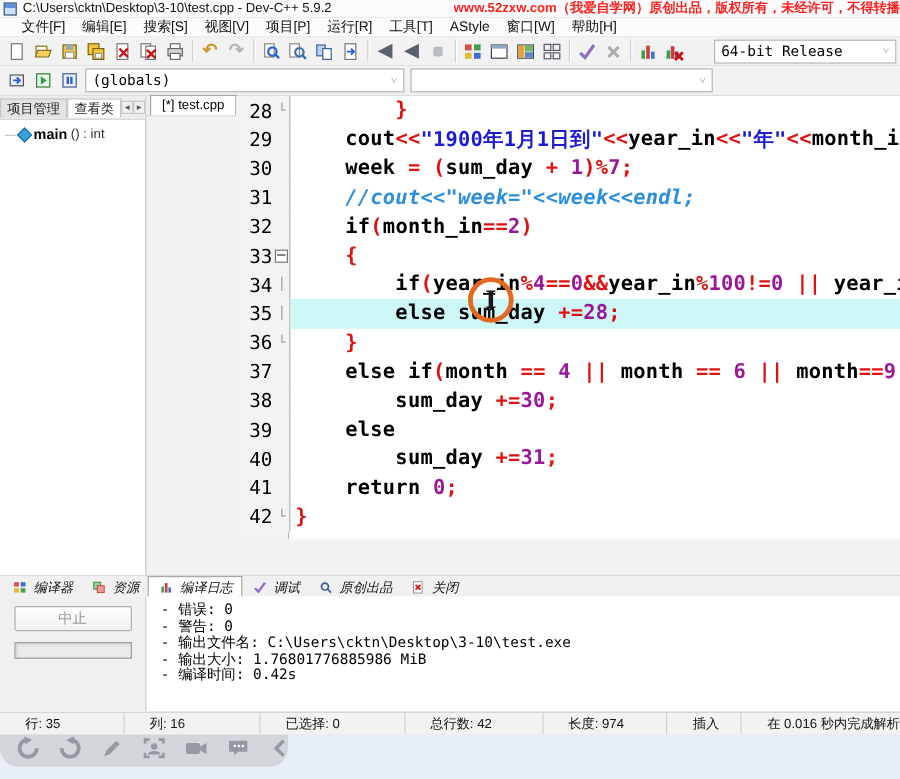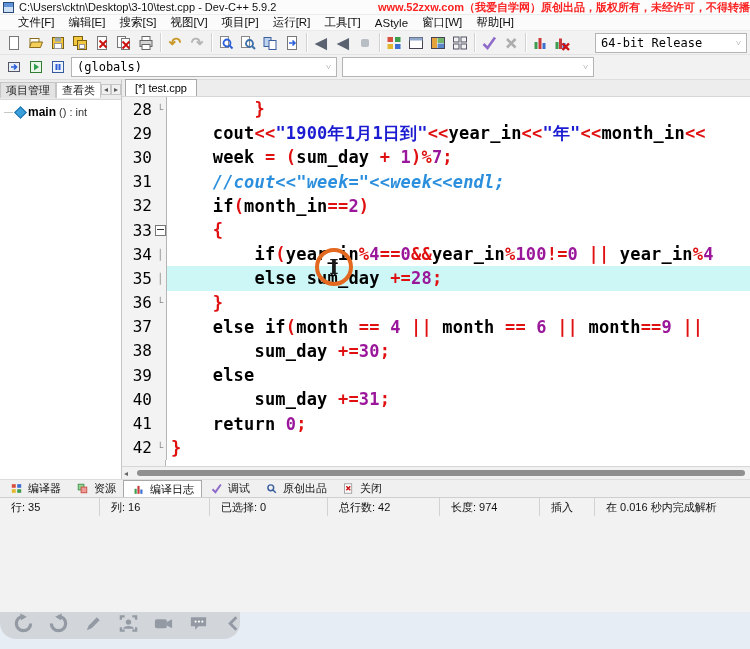--- a/index.html
+++ b/index.html
@@ -45,21 +45,21 @@
   .side-arrow{width:13px;display:flex;align-items:center;justify-content:center;font-size:8px;color:#555;
     border:1px solid #c6c6c6;background:#f0f0f0;box-sizing:border-box;}
   .tree{flex:1;padding-top:5px;}
   .tree-item{display:flex;align-items:center;gap:3px;padding-left:4px;font-size:11px;}
   .dash{color:#aaa;font-size:9px;}
   .member-ico{width:7px;height:7px;background:#3aa0dc;border:1px solid #1c6fa8;transform:rotate(45deg);flex:0 0 auto;}
   .fn{font-weight:bold;font-size:12px;color:#000;}
   .sig{color:#333;font-size:11px;}
 
   
-  .editor{flex:1;display:flex;flex-direction:column;min-width:0;}
+  .editor{flex:1;display:flex;flex-direction:row;min-width:0;}
   .ed-tabs{height:17px;background:#ededed;display:flex;align-items:flex-end;border-bottom:1px solid #d6d6d6;box-sizing:border-box;}
   .ed-tab{background:#fff;border:1px solid #a8a8a8;border-bottom:none;padding:0 9px;font-size:11px;
     height:16px;display:flex;align-items:center;margin-left:3px;white-space:nowrap;}
   .code-area{height:369px;position:relative;overflow:hidden;
     background:linear-gradient(90deg,#f3f3f3 0,#f3f3f3 43px,#b5b5b5 43px,#b5b5b5 44px,#fff 44px);}
   .code-line{display:flex;height:24.2px;}
   .ln{width:30px;flex:0 0 auto;display:flex;align-items:center;justify-content:flex-end;padding-right:2px;
     background:#f3f3f3;font:400 16px "DejaVu Sans Mono",monospace;color:#000;}
   .fold{width:13px;flex:0 0 auto;background:#f3f3f3;border-right:1px solid #b5b5b5;display:flex;
     align-items:center;justify-content:center;color:#888;font:400 10px "DejaVu Sans Mono",monospace;box-sizing:border-box;}
@@ -73,35 +73,35 @@
   .cursor-ring{position:absolute;left:193px;top:151px;width:38px;height:38px;border:4px solid #e2691f;
     border-radius:50%;display:flex;align-items:center;justify-content:center;box-sizing:border-box;}
   .ibeam{font:700 20px "DejaVu Serif",serif;color:#1a1a1a;}
   .hscroll{height:13px;background:#f1f1f1;border-top:1px solid #d6d6d6;position:relative;box-sizing:border-box;}
   .hs-arrow{position:absolute;left:2px;top:0;bottom:0;display:flex;align-items:center;font-size:8px;color:#666;}
   .hs-thumb{position:absolute;left:15px;right:5px;top:3px;height:6px;background:#8f8f8f;border-radius:3px;}
 
   
   .btabs{height:18px;background:#f0f0f0;display:flex;align-items:flex-end;padding-left:2px;
     border-top:1px solid #dcdcdc;box-sizing:border-box;}
-  .btab{display:flex;align-items:center;gap:4px;font-size:11px;color:#111;padding:0 7px;height:17px;box-sizing:border-box;}
+  .btab{display:flex;align-items:flex-end;gap:4px;font-size:11px;color:#111;padding:0 7px;height:17px;box-sizing:border-box;font-style:italic;}
   .btab.active{background:#fff;border:1px solid #a8a8a8;border-bottom:none;}
   .bpanel{height:96px;display:flex;background:#fff;}
   .bleft{width:122px;flex:0 0 auto;background:#f0f0f0;border-right:1px solid #d2d2d2;box-sizing:border-box;
     display:flex;flex-direction:column;align-items:center;padding-top:8px;}
   .abort{width:98px;height:21px;font-size:12px;color:#9b9b9b;background:linear-gradient(#fdfdfd,#f0f0f0);
     border:1px solid #b0b0b0;border-radius:2px;font-family:"Liberation Sans",sans-serif;}
   .progress{margin-top:9px;width:98px;height:14px;border:1px solid #9f9f9f;background:#eaeaea;
     box-shadow:inset 1px 1px 2px rgba(0,0,0,.12);box-sizing:border-box;}
   .blog{flex:1;padding:5px 0 0 12px;font:12px "DejaVu Sans Mono",monospace;color:#000;line-height:13.5px;white-space:pre;overflow:hidden;}
 
   
   .statusbar{height:19px;background:#f2f2f2;border-top:1px solid #cfcfcf;display:flex;box-sizing:border-box;}
   .seg{border-right:1px solid #d2d2d2;display:flex;align-items:center;padding-left:11px;font-size:11px;
-    color:#111;box-sizing:border-box;white-space:nowrap;}
+    color:#111;box-sizing:border-box;white-space:nowrap;margin-left:10px;}
   .seg:last-child{border-right:none;flex:1;}
 
   
   .overlay-strip{height:37px;background:#e7edf5;}
   .media-bar{width:240px;height:27px;background:#d2d6db;border-radius:0 0 16px 16px;display:flex;
     align-items:center;padding:0 12px;gap:13px;box-sizing:border-box;}
   .media-bar svg{display:block;transform:translateY(-2px);}
 </style>
 </head>
 <body>
@@ -476,20 +476,27 @@
         <span class="tbtn" style="width: 15px; height: 15px;">
           <svg width="13" height="13" viewBox="0 0 18 18">
             <rect x="3.5" y="2.5" width="10" height="13" fill="#fff" stroke="#888"></rect>
             <path d="M6 6 L11.5 11.5 M11.5 6 L6 11.5" stroke="#cc1111" stroke-width="2"></path>
           </svg>
         </span>
         <span>关闭</span>
       </span>
     </div>
 
+  <div class="bpanel">
+    <div class="bleft">
+      <button class="abort">中止</button>
+      <div class="progress"></div>
+    </div>
+    <div class="blog" id="logArea"><div>- 错误: 0</div><div>- 警告: 0</div><div>- 输出文件名: C:\Users\cktn\Desktop\3-10\test.exe</div><div>- 输出大小: 1.76801776885986 MiB</div><div>- 编译时间: 0.42s</div></div>
+  </div>
 
   <div class="statusbar" id="statusBar">
       <div class="seg" style="width: 100px;">行: 35</div>
       <div class="seg" style="width: 110px;">列: 16</div>
       <div class="seg" style="width: 118px;">已选择: 0</div>
       <div class="seg" style="width: 112px;">总行数: 42</div>
       <div class="seg" style="width: 100px;">长度: 974</div>
       <div class="seg" style="width: 55px;">插入</div>
       <div class="seg">在 0.016 秒内完成解析</div>
     </div>

